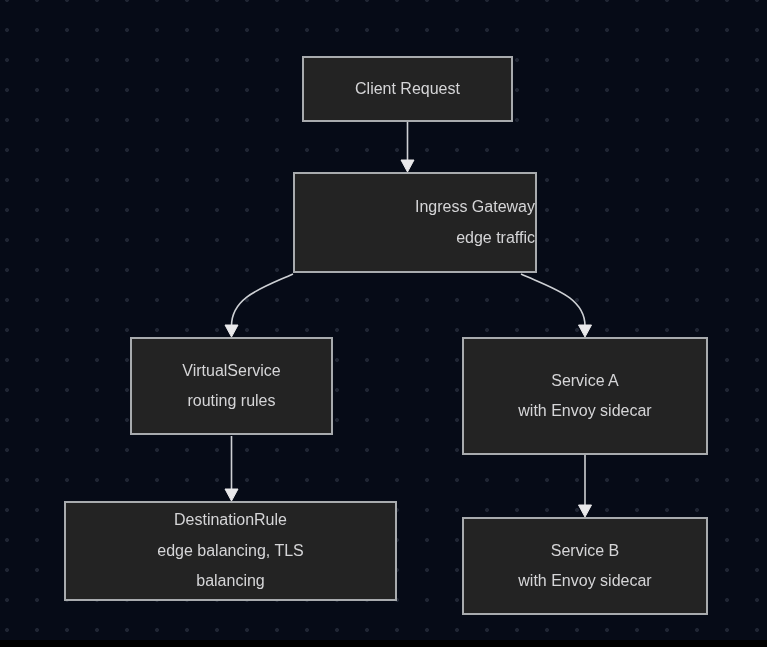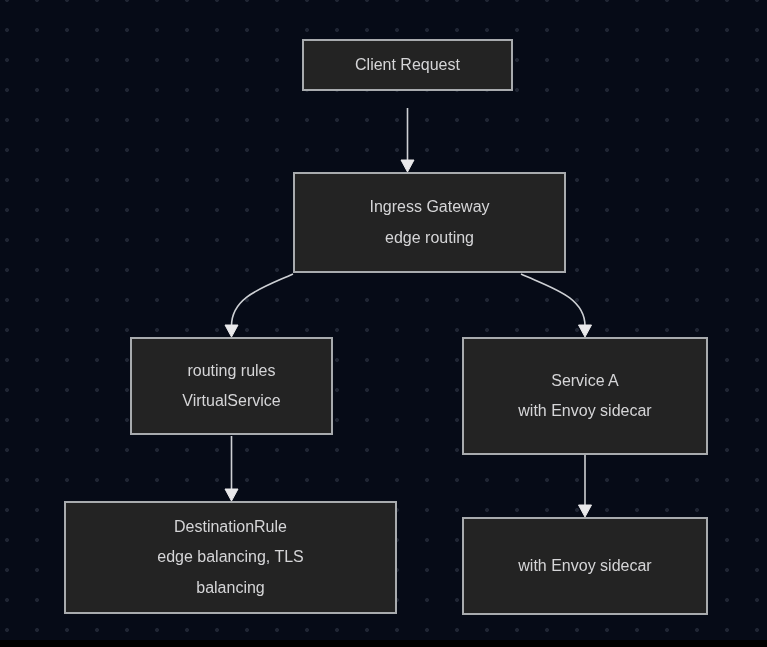--- a/index.html
+++ b/index.html
@@ -80,43 +80,44 @@
     <path class="edge-path" d="M521,274 C552,288 585,297 585,326"></path>
     <polygon class="arrowhead" points="578.5,325 591.5,325 585,337"></polygon>
 
     <path class="edge-path" d="M231.5,436 L231.5,490"></path>
     <polygon class="arrowhead" points="225,489 238,489 231.5,501"></polygon>
 
     <path class="edge-path" d="M585,437 L585,506"></path>
     <polygon class="arrowhead" points="578.5,505 591.5,505 585,517"></polygon>
   </svg>
 
-  <div class="node" style="left:302px; top:39px; width:211px; height:52px;">
+  <div class="node" style="left:302px; top:56px; width:211px; height:66px;">
     <div>Client Request</div>
   </div>
 
-  <div class="node" style="left:293px; top:172px; width:273px; height:101px;">
+  <div class="node" style="left:293px; top:172px; width:244px; height:101px;align-items:flex-end;">
     <div>Ingress Gateway</div>
-    <div>edge routing</div>
+    <div>edge traffic</div>
   </div>
 
   <div class="node" style="left:130px; top:337px; width:203px; height:98px;">
+    <div>VirtualService</div>
     <div>routing rules</div>
-    <div>VirtualService</div>
   </div>
 
   <div class="node" style="left:462px; top:337px; width:246px; height:118px;">
     <div>Service A</div>
     <div>with Envoy sidecar</div>
   </div>
 
-  <div class="node" style="left:64px; top:501px; width:333px; height:113px;">
+  <div class="node" style="left:64px; top:501px; width:333px; height:100px;">
     <div>DestinationRule</div>
     <div>edge balancing, TLS</div>
     <div>balancing</div>
   </div>
 
   <div class="node" style="left:462px; top:517px; width:246px; height:98px;">
+    <div>Service B</div>
     <div>with Envoy sidecar</div>
   </div>
 
   <div id="bottom-bar"></div>
 </div>
 
 </body></html>

